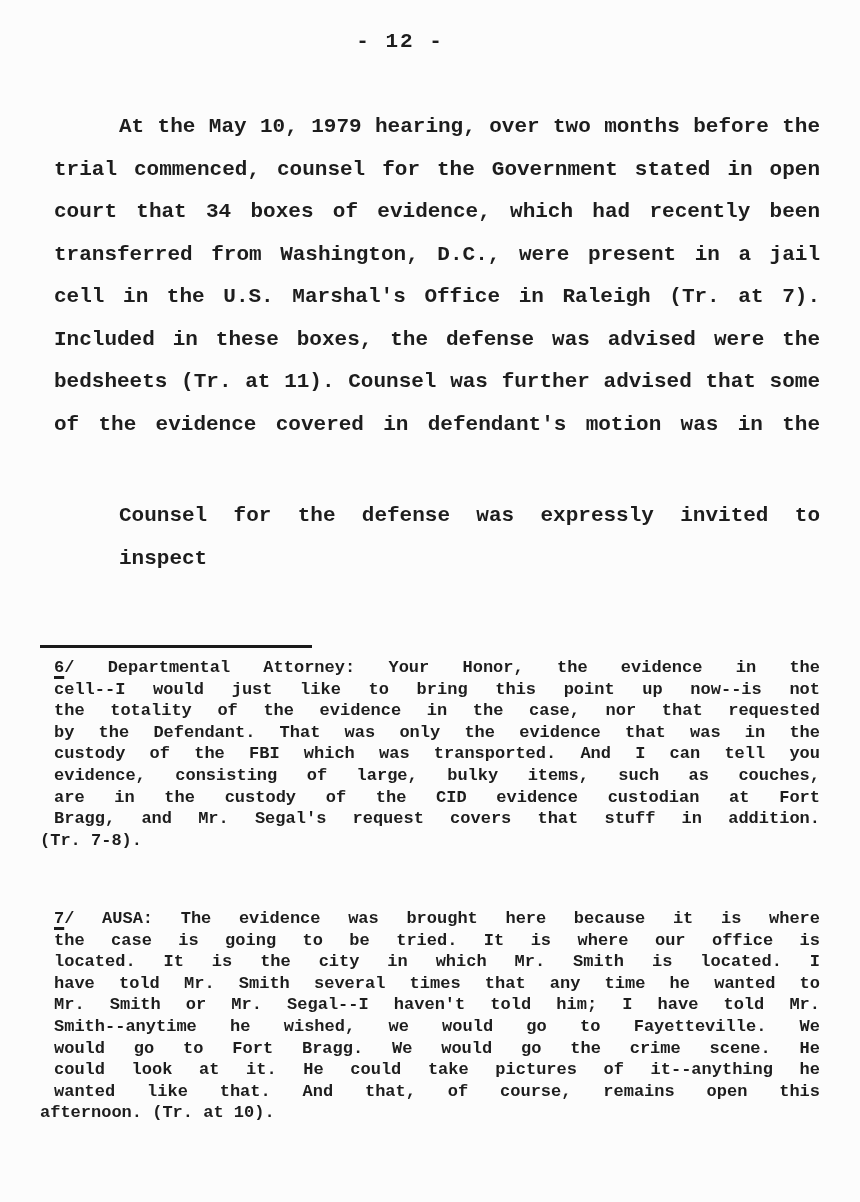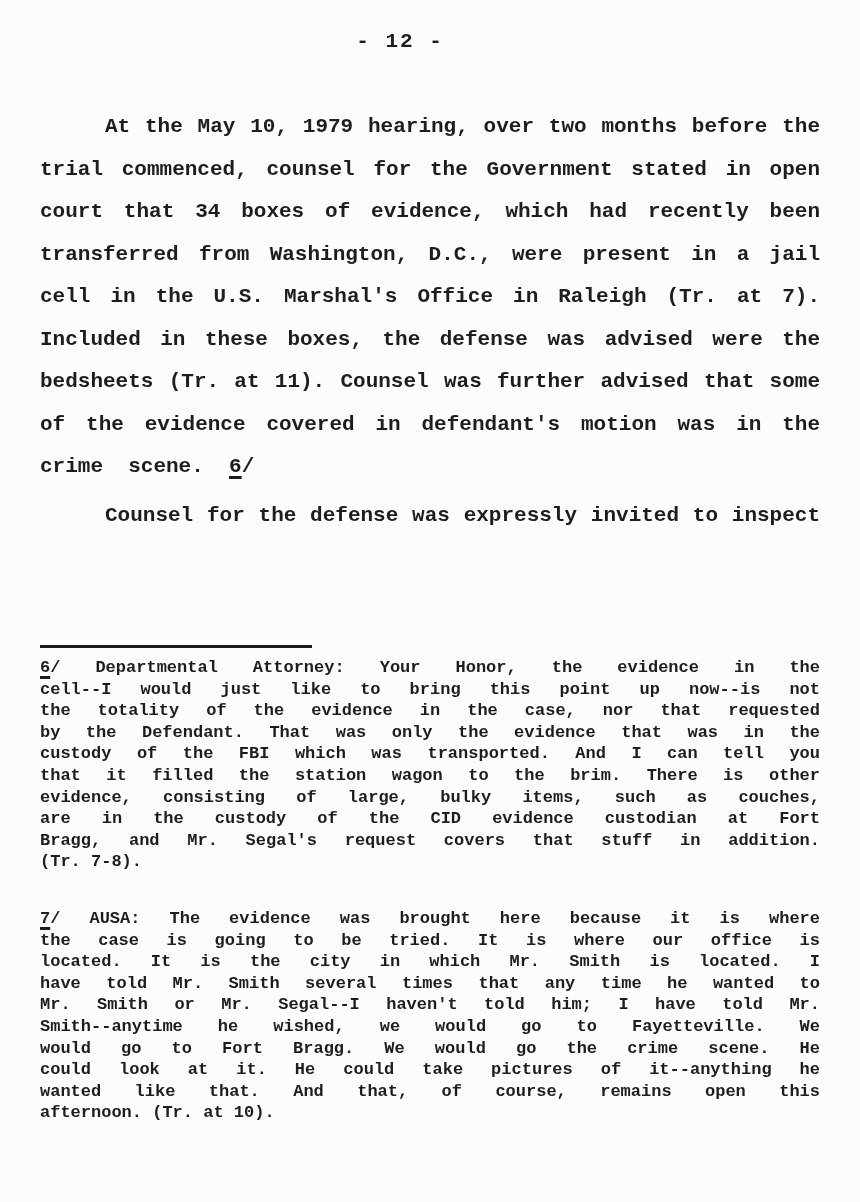--- a/index.html
+++ b/index.html
@@ -18,21 +18,21 @@
     top: 31px; left: 0; width: 800px;
     text-align: center;
     font-size: 21px;
     line-height: 22px;
     letter-spacing: 2px;
   }
   .col { position: absolute; left: 40px; width: 780px; }
   .body-block .ln { font-size: 21px; line-height: 42.5px; }
   .fn .ln       { font-size: 17px; line-height: 21.6px; }
   .ln { white-space: normal; }
-  .j  { text-align: justify; text-align-last: justify; }
+  .j  { text-align: justify; text-align-last: justify; margin-left: 14px; }
   .stub { white-space: pre-wrap; }
   .indent { padding-left: 65px; }
   .u {
     text-decoration: underline;
     text-decoration-thickness: 2.5px;
     text-underline-offset: 4px;
   }
   .fnrule {
     position: absolute;
     left: 40px; top: 645px;
@@ -53,36 +53,34 @@
 
   <div id="p1" class="col body-block">
     <div class="ln j indent">At the May 10, 1979 hearing, over two months before the</div>
     <div class="ln j">trial commenced, counsel for the Government stated in open</div>
     <div class="ln j">court that 34 boxes of evidence, which had recently been</div>
     <div class="ln j">transferred from Washington, D.C., were present in a jail</div>
     <div class="ln j">cell in the U.S. Marshal's Office in Raleigh (Tr. at 7).</div>
     <div class="ln j">Included in these boxes, the defense was advised were the</div>
     <div class="ln j">bedsheets (Tr. at 11).  Counsel was further advised that some</div>
     <div class="ln j">of the evidence covered in defendant's motion was in the</div>
-    <div class="ln stub"><span>crime  scene.  </span><span class="u">6</span><span>/</span></div>
   </div>
 
   <div id="p2" class="col body-block">
     <div class="ln j indent">Counsel for the defense was expressly invited to inspect</div>
   </div>
 
   <div class="fnrule"></div>
 
   <div id="fn6" class="col fn">
     <div class="ln j"><span class="u">6</span><span>/  Departmental Attorney:  Your Honor, the evidence in the</span></div>
     <div class="ln j">cell--I would just like to bring this point up now--is not</div>
     <div class="ln j">the totality of the evidence in the case, nor that requested</div>
     <div class="ln j">by the Defendant.  That was only the evidence that was in the</div>
     <div class="ln j">custody of the FBI which was transported.  And I can tell you</div>
-    <div class="ln j">that it filled the station wagon to the brim.  There is other</div>
     <div class="ln j">evidence, consisting of large, bulky items, such as couches,</div>
     <div class="ln j">are in the custody of the CID evidence custodian at Fort</div>
     <div class="ln j">Bragg, and Mr. Segal's request covers that stuff in addition.</div>
     <div class="ln stub">(Tr. 7-8).</div>
   </div>
 
   <div id="fn7" class="col fn">
     <div class="ln j"><span class="u">7</span><span>/  AUSA:  The evidence was brought here because it is where</span></div>
     <div class="ln j">the case is going to be tried.  It is where our office is</div>
     <div class="ln j">located.  It is the city in which Mr. Smith is located.  I</div>

